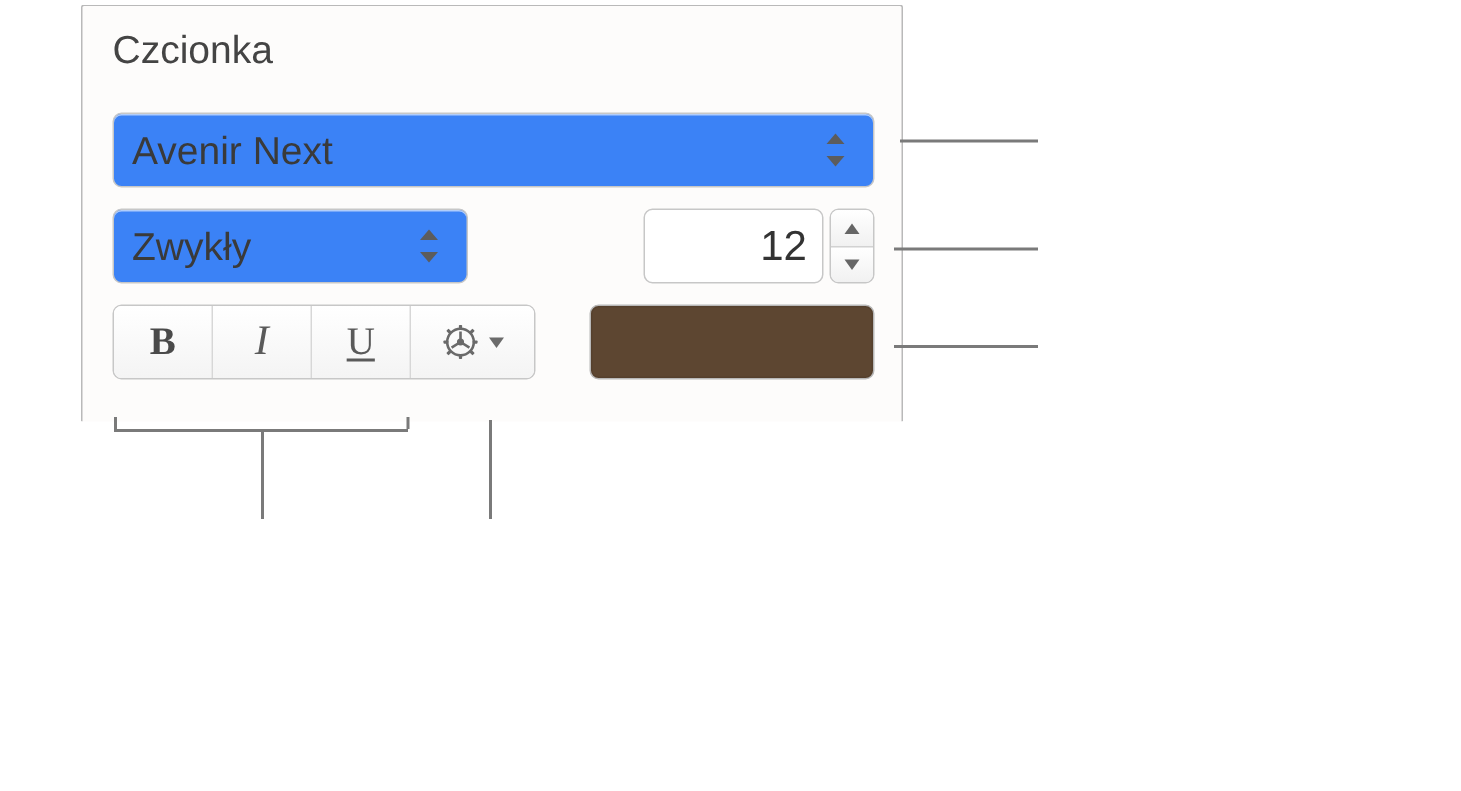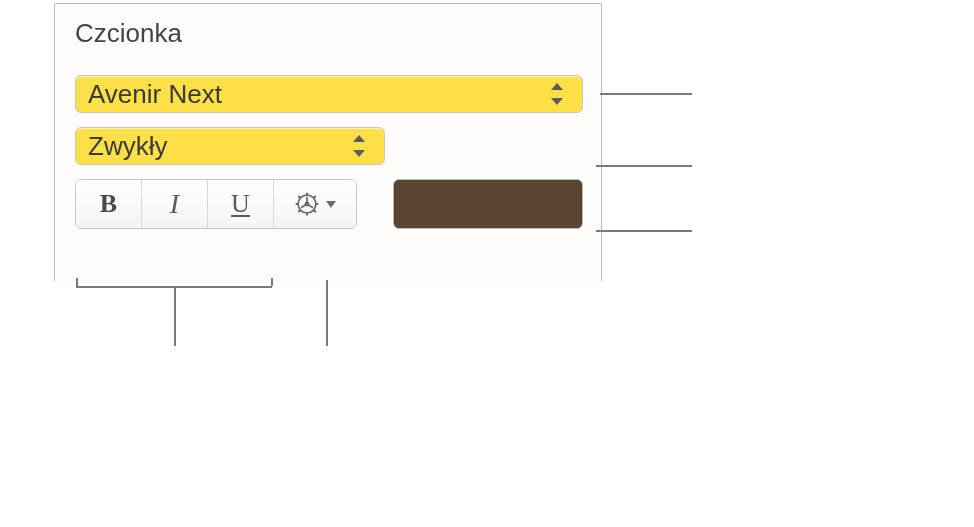--- a/index.html
+++ b/index.html
@@ -30,24 +30,24 @@
     }
     .row {
       display: flex;
       align-items: stretch;
       gap: 8px;
       margin-bottom: 14px;
     }
     .select {
       display: flex;
       align-items: center;
-      background: #fde047;
-      border: 1px solid #c7c7c7;
-      border-radius: 6px;
-      height: 38px;
+      background: #3b82f6;
+      border: 1px solid #c7c7c7;
+      border-radius: 6px;
+      height: 50px;
       padding: 0 12px;
       font-size: 26px;
       color: #3a3a3a;
       cursor: default;
       position: relative;
       box-shadow: inset 0 1px 0 rgba(255,255,255,0.6);
     }
     .select-full { width: 100%; }
     .select-weight { flex: 1 1 auto; min-width: 0; }
     .select .label { flex: 1 1 auto; text-align: left; }
@@ -218,20 +218,31 @@
   </div>
 
   <div class="row">
     <div class="select select-weight" style="max-width:310px;">
       <span class="label">Zwykły</span>
       <span class="chev-box">
           <span class="chev-updown"></span>
         </span>
     </div>
     <div style="flex:1"></div>
+    <div class="size-group">
+      <div class="size-input">12</div>
+      <div class="stepper">
+        <button class="stepper-btn">
+            <span class="tri-up"></span>
+          </button>
+        <button class="stepper-btn">
+            <span class="tri-down"></span>
+          </button>
+      </div>
+    </div>
   </div>
 
   <div class="row-bottom">
     <div class="seg">
       <button class="seg-btn">
         <span class="glyph-bold">B</span>
       </button>
       <button class="seg-btn">
         <span class="glyph-italic">I</span>
       </button>

